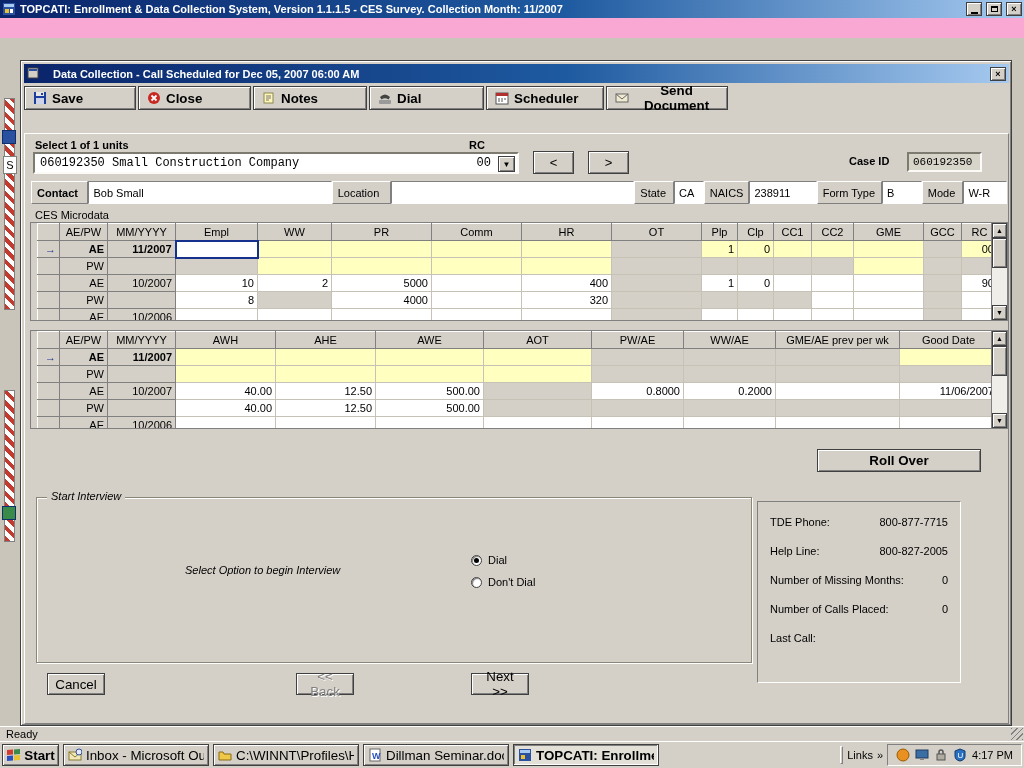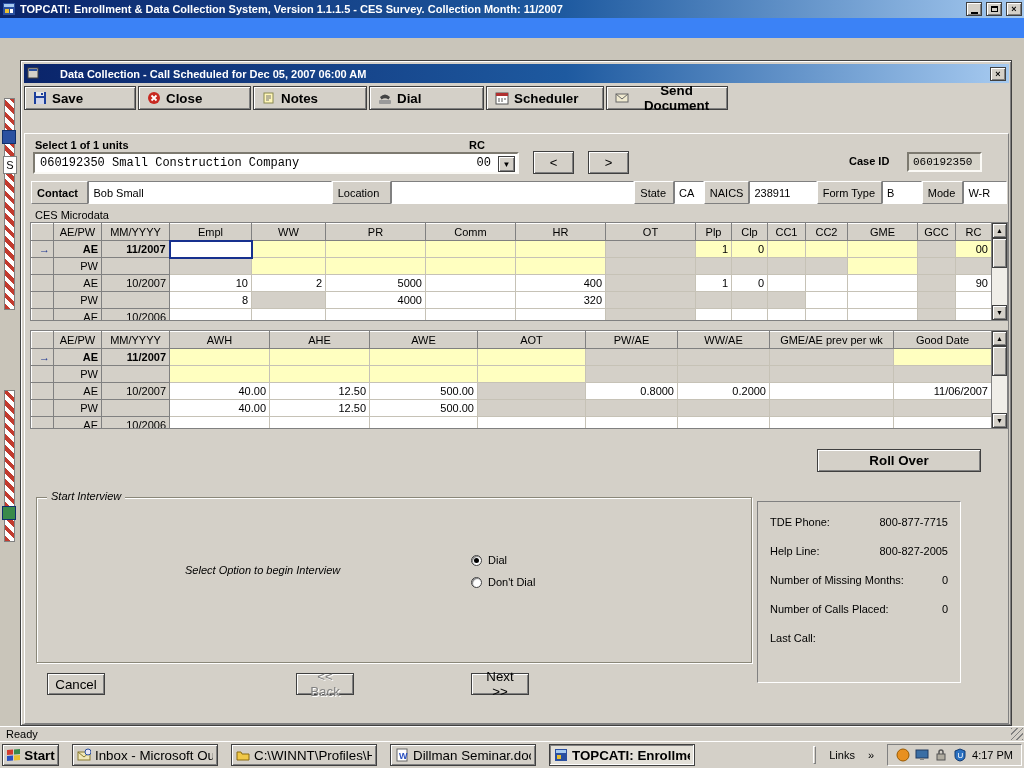--- a/index.html
+++ b/index.html
@@ -1,18 +1,18 @@
 <!DOCTYPE html>
 <html><head>
 <meta charset="utf-8">
 <style>
   * { box-sizing: border-box; }
   html,body { margin:0; padding:0; }
   body { font-family:"Liberation Sans",sans-serif; font-size:11px; color:#000; }
-  .screen { position:relative; width:1024px; height:768px; background:#3b82f6; overflow:hidden; }
+  .screen { position:relative; width:1024px; height:768px; background:#f9a8d4; overflow:hidden; }
   .sunken { border:2px solid; border-color:#7d7a70 #fbfaf6 #fbfaf6 #7d7a70; }
   .btn { background:#d4d0c8; border:1px solid #404040; box-shadow: inset 1px 1px 0 #fff, inset -1px -1px 0 #808080; display:flex; align-items:center; justify-content:center; cursor:default; }
 
   
   .titlebar { position:absolute; left:0; top:0; width:1024px; height:18px; background:linear-gradient(90deg,#0a246a,#1e5aa0 55%,#a6caf0); display:flex; align-items:center; gap:4px; padding:0 2px; }
   .titlebar .ttext { color:#fff; font-weight:bold; flex:1; white-space:nowrap; overflow:hidden; }
   .winbtn { width:16px; height:14px; font-size:9px; font-weight:bold; padding:0; }
   .glyph-min { display:block; width:7px; height:2px; background:#000; margin-top:7px; }
   .glyph-restore { display:block; width:7px; height:6px; border:1px solid #000; border-top-width:2px; }
 
@@ -21,21 +21,21 @@
 
   .client { position:absolute; left:0; top:38px; width:1024px; height:688px; background:#c9c5ba; }
 
   
   .sliver-stripes { position:absolute; width:11px; background:repeating-linear-gradient(45deg,#c23b2e 0 4px,#fff 4px 8px); border:1px solid #808080; }
   .sliver-icon { position:absolute; width:14px; height:14px; background:#2a50a0; border:1px solid #10306c; }
   .sliver-text { position:absolute; width:14px; background:#fff; border:1px solid #808080; text-align:center; padding:2px 0; }
 
   
   .dialog { position:absolute; left:20px; top:22px; width:992px; height:666px; background:#d4d0c8; border:1px solid #404040; box-shadow: inset 1px 1px 0 #fff, inset -1px -1px 0 #808080; }
-  .dlg-titlebar { position:absolute; left:3px; top:3px; width:985px; height:19px; background:linear-gradient(90deg,#0a246a,#1e5aa0 55%,#a6caf0); display:flex; align-items:center; gap:19px; padding:0 3px; }
+  .dlg-titlebar { position:absolute; left:3px; top:3px; width:985px; height:19px; background:linear-gradient(90deg,#0a246a,#1e5aa0 55%,#a6caf0); display:flex; align-items:center; gap:12px; padding:0 3px; }
   .dlg-titlebar .ttext { color:#fff; font-weight:bold; flex:1; }
   .toolbar { position:absolute; left:3px; top:24px; width:985px; height:27px; display:flex; gap:2px; padding:1px 0; }
   .tbtn { height:24px; font-weight:bold; gap:5px; padding:0 8px; justify-content:flex-start; }
   .tabs { position:absolute; left:6px; top:51px; height:22px; display:flex; align-items:flex-end; }
   .tab { font-weight:bold; background:#d4d0c8; border:1px solid #404040; border-bottom:none; box-shadow: inset 1px 1px 0 #fff; border-radius:3px 3px 0 0; padding:0 9px; display:flex; align-items:center; }
   .tab.inactive { height:18px; }
   .tab.active { height:22px; position:relative; z-index:3; }
   .content-plate { position:absolute; left:3px; top:72px; width:985px; height:591px; background:#d4d0c8; border:1px solid; border-color:#fff #808080 #808080 #fff; }
 
   .lbl { position:absolute; white-space:nowrap; }
@@ -48,21 +48,21 @@
   .navbtn { position:absolute; width:41px; height:23px; font-size:13px; }
 
   .caseid { position:absolute; left:886px; top:91px; width:75px; height:20px; background:#d7d4ca; display:flex; align-items:center; padding-left:4px; font-family:"Liberation Mono",monospace; }
 
   .infobar { position:absolute; left:10px; top:120px; width:976px; height:23px; display:flex; }
   .ib-label { background:#d4d0c8; border:1px solid; border-color:#fff #808080 #808080 #fff; display:flex; align-items:center; padding:0 5px; white-space:nowrap; }
   .ib-field { background:#fff; border:1px solid; border-color:#808080 #fff #fff #808080; display:flex; align-items:center; padding:0 4px; white-space:nowrap; overflow:hidden; }
 
   
   .gridwrap { position:absolute; left:9px; width:978px; height:99px; border:1px solid #808080; background:#d4d0c8; }
-  .gridclip { position:absolute; left:0; top:0; width:960px; height:97px; overflow:hidden; background:#fff; }
+  .gridclip { position:absolute; left:6px; top:0; width:960px; height:97px; overflow:hidden; background:#fff; }
   table.grid { border-collapse:collapse; table-layout:fixed; width:960px; }
   table.grid th, table.grid td { height:17px; padding:0 3px; overflow:hidden; white-space:nowrap; font-weight:normal; font-size:11px; }
   table.grid th { background:#d4d0c8; border:1px solid; border-color:#fff #808080 #808080 #fff; text-align:center; }
   table.grid td { text-align:right; }
   td.gutter, th.gutter { background:#d4d0c8; border:1px solid; border-color:#fff #808080 #808080 #fff; text-align:center; color:#16308e; font-weight:bold; }
   td.c-h { background:#d4d0c8; border:1px solid; border-color:#fff #808080 #808080 #fff; text-align:center; }
   tr.boldrow td.c-h { font-weight:bold; }
   td.c-y { background:#ffffc0; border:1px solid #c6c2b6; }
   td.c-g { background:#d4d0c8; border:1px solid #c6c2b6; }
   td.c-w { background:#fff; border:1px solid #c6c2b6; }
@@ -92,21 +92,21 @@
   .infopanel { position:absolute; left:736px; top:440px; width:204px; height:182px; border:1px solid; border-color:#808080 #fff #fff #808080; padding:14px 12px 0 12px; }
   .ip-row { display:flex; justify-content:space-between; margin-bottom:17px; }
 
   .footbtn { position:absolute; top:612px; width:58px; height:22px; }
   .disabled { color:#808080; text-shadow:1px 1px 0 #fff; }
 
   
   .statusbar { position:absolute; left:0; top:726px; width:1024px; height:15px; background:#d4d0c8; border-top:1px solid #fff; display:flex; align-items:center; padding-left:6px; }
   .grip { position:absolute; right:1px; bottom:1px; width:12px; height:12px; background:repeating-linear-gradient(135deg,#808080 0 1px,transparent 1px 4px); }
 
-  .taskbar { position:absolute; left:0; top:741px; width:1024px; height:27px; background:#d4d0c8; border-top:1px solid #fff; display:flex; align-items:center; gap:13px; padding:0 2px; }
+  .taskbar { position:absolute; left:0; top:741px; width:1024px; height:27px; background:#d4d0c8; border-top:1px solid #fff; display:flex; align-items:center; gap:4px; padding:0 2px; }
   .startbtn { width:57px; height:22px; font-weight:bold; gap:4px; }
   .task { width:146px; height:22px; justify-content:flex-start; gap:4px; padding:0 4px; overflow:hidden; }
   .task span.tl { white-space:nowrap; overflow:hidden; }
   .task.pressed { border:1px solid #404040; box-shadow: inset -1px -1px 0 #fff, inset 1px 1px 0 #808080; background:#e3e0d8; font-weight:bold; }
   .tb-spacer { flex:1; }
   .tb-handle { width:3px; height:18px; border:1px solid; border-color:#fff #808080 #808080 #fff; }
   .tray { height:22px; display:flex; align-items:center; gap:5px; padding:0 8px; border:1px solid; border-color:#808080 #fff #fff #808080; }
   .ticon { width:14px; height:14px; display:inline-flex; }
 </style>
 </head>

